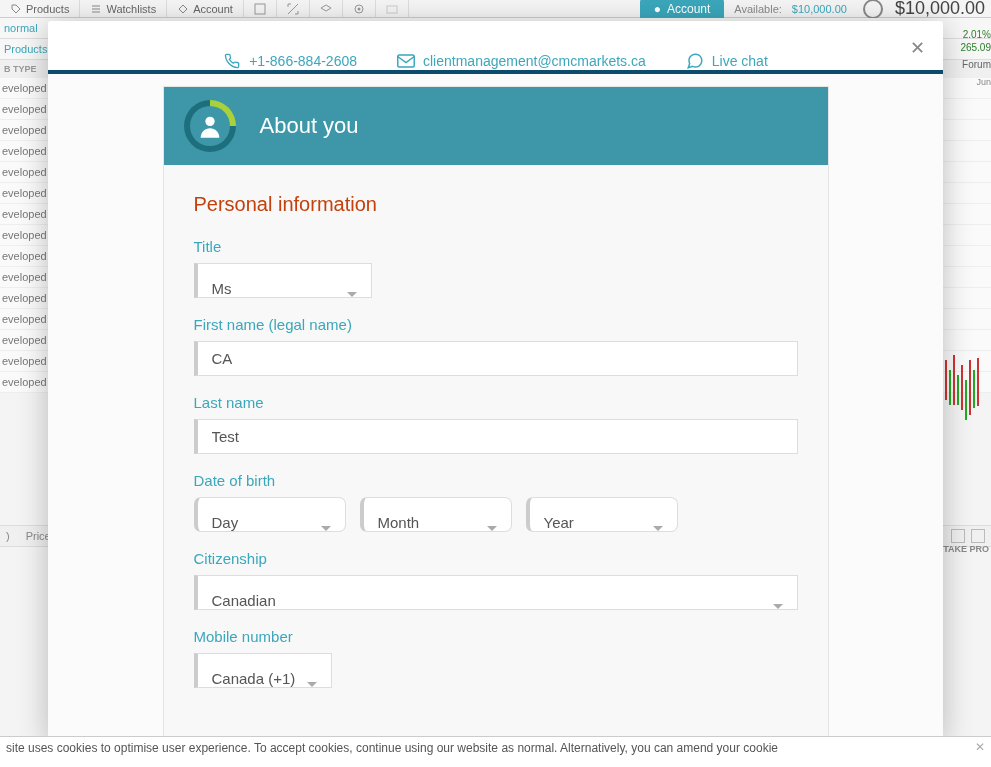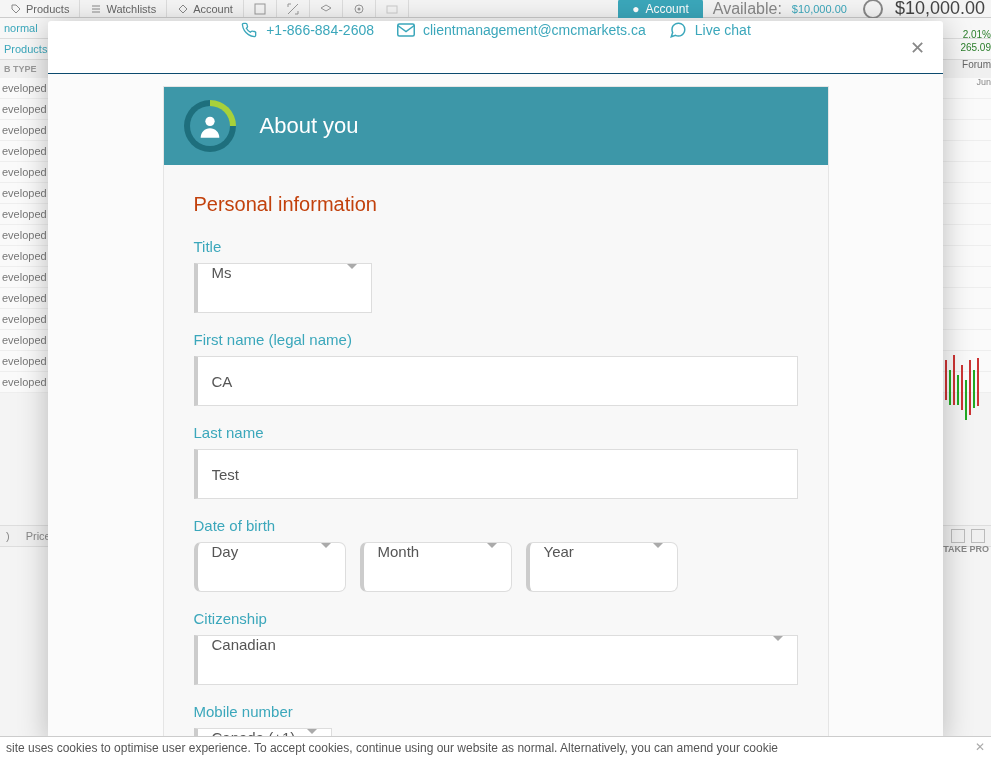--- a/index.html
+++ b/index.html
@@ -34,21 +34,21 @@
   height: 100%;
 }
 .bg-toolbar .account-pill {
   margin-left: auto;
   background: #3ba7bb;
   color: #fff;
   padding: 3px 14px;
   border-radius: 3px 3px 0 0;
   font-size: 12px;
 }
-.bg-toolbar .avail-label { padding: 0 10px; color:#888; font-size:16px; }
+.bg-toolbar .avail-label { padding: 0 10px; color:#888; font-size:11px; }
 .bg-toolbar .avail-val { color:#3ba7bb; font-size:11px; padding-right:10px; }
 .bg-toolbar .big-bal { font-size:18px; color:#444; padding:0 6px; }
 .bg-toolbar .refresh-icon {
   width: 20px; height:20px;
   border: 2px solid #888;
   border-radius: 50%;
   margin: 0 6px;
 }
 
 
@@ -152,24 +152,24 @@
   border-radius: 3px;
   box-shadow: 0 4px 30px rgba(0,0,0,0.25);
   display:flex;
   flex-direction:column;
   overflow:hidden;
 }
 
 .modal-header {
   height: 53px;
   display:flex;
-  align-items:flex-start;
+  align-items:flex-end;
   justify-content:center;
-  gap: 23px;
-  border-bottom: 1px solid #0c4a6e;
+  gap: 40px;
+  border-bottom: 4px solid #0c4a6e;
   position:relative;
   font-size: 14px;
 }
 .modal-header .contact {
   display:flex;
   align-items:center;
   gap: 8px;
   color: #3ba7bb;
 }
 .modal-header .contact .icn {
@@ -250,26 +250,26 @@
   margin-bottom: 22px;
 }
 .field { margin-bottom: 18px; }
 .field label {
   display:block;
   color:#3ba7bb;
   font-size: 15px;
   margin-bottom: 8px;
 }
 .field .input, .field .select, .field input {
-  height: 50px;
+  height: 35px;
   background:#fff;
   border:1px solid #ddd;
   border-left: 4px solid #ccc;
   display:flex;
-  align-items:flex-start;
+  align-items:flex-end;
   padding: 0 14px;
   font-size: 15px;
   color:#555;
   position:relative;
 }
 .field input {
   width:100%;
   outline:none;
   font-family:inherit;
 }

